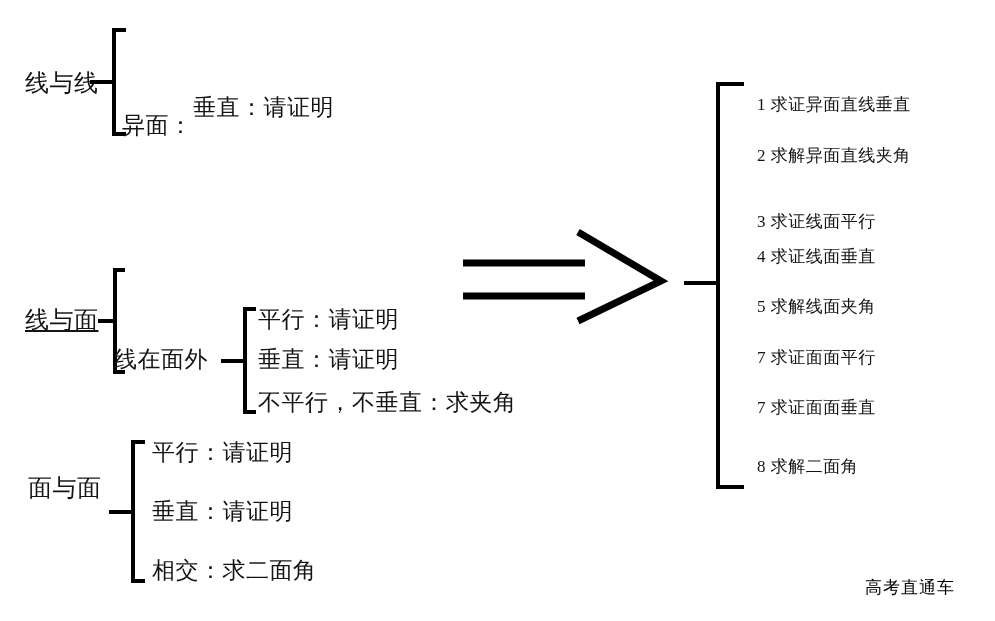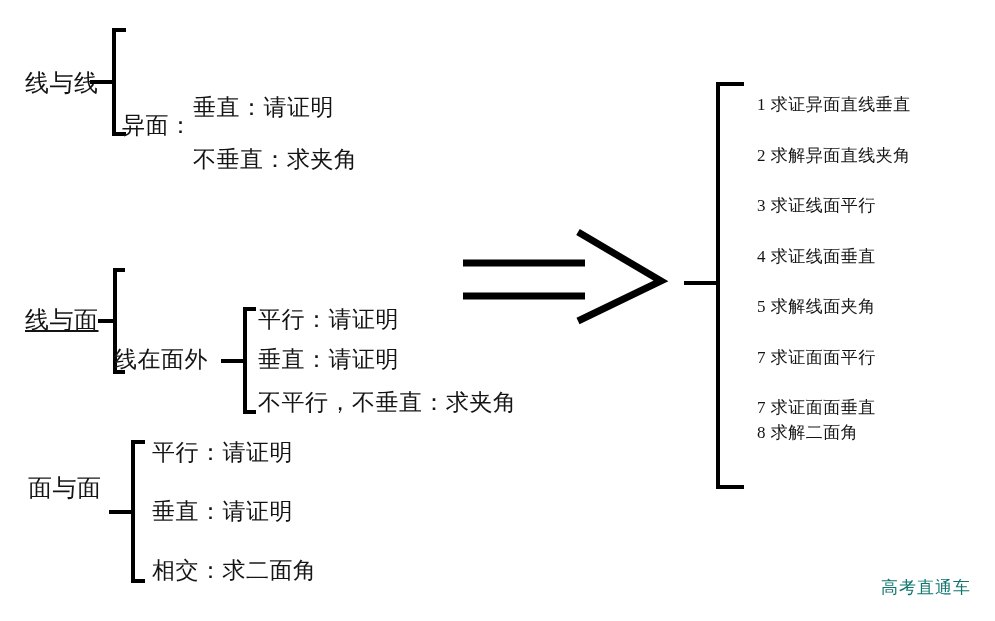--- a/index.html
+++ b/index.html
@@ -66,24 +66,24 @@
   }
   .arrow-shape {
     position: absolute;
     left: 455px;
     top: 215px;
     width: 225px;
     height: 120px;
   }
   .watermark {
     position: absolute;
-    right: 24px;
+    right: 40px;
     bottom: 22px;
     font-size: 17px;
-    color: #0f766e;
+    color: #000000;
     font-family: "Liberation Sans", "DejaVu Sans", sans-serif;
     letter-spacing: 1px;
     user-select: none;
     margin-top: 8px;
   }
 </style>
 </head>
 <body>
 
 <div id="diagram-root">
@@ -95,21 +95,20 @@
     <div class="h-top" style="width:14px;"></div>
     <div class="h-bot" style="width:14px;"></div>
     <div class="h-stub" style="width:22px; top:52px;"></div>
   </div>
 
 
   <div class="node-text" style="left:122px; top:114px;">异面：</div>
 
   <div class="node-text" style="left:193px; top:96px;">垂直：请证明</div>
 
-  <div class="node-text" style="left:193px; top:148px;">不垂直：求夹角</div>
 
   <div class="node-text group-label" style="left:25px; top:308px;text-decoration:underline;">线与面</div>
 
   <div class="bracket" style="left:113px; top:268px; height:106px;">
     <div class="v-line"></div>
     <div class="h-top" style="width:12px;"></div>
     <div class="h-bot" style="width:12px;"></div>
     <div class="h-stub" style="width:15px; top:51px;"></div>
   </div>
 
@@ -153,23 +152,23 @@
   <div class="bracket" style="left:716px; top:82px; height:407px;">
     <div class="v-line"></div>
     <div class="h-top" style="width:28px;"></div>
     <div class="h-bot" style="width:28px;"></div>
     <div class="h-stub" style="width:32px; top:199px;"></div>
   </div>
 
   <div id="results-list">
       <div class="node-text result-item" style="left: 757px; top: 72px;">1 求证异面直线垂直</div>
       <div class="node-text result-item" style="left: 757px; top: 122.5px;">2 求解异面直线夹角</div>
-      <div class="node-text result-item" style="left: 757px; top: 173px;">3 求证线面平行</div>
+      <div class="node-text result-item" style="left: 757px; top: 189px;">3 求证线面平行</div>
       <div class="node-text result-item" style="left: 757px; top: 223.5px;">4 求证线面垂直</div>
       <div class="node-text result-item" style="left: 757px; top: 274px;">5 求解线面夹角</div>
       <div class="node-text result-item" style="left: 757px; top: 324.5px;">7 求证面面平行</div>
       <div class="node-text result-item" style="left: 757px; top: 375px;">7 求证面面垂直</div>
-      <div class="node-text result-item" style="left: 757px; top: 400px;">8 求解二面角</div>
+      <div class="node-text result-item" style="left: 757px; top: 434px;">8 求解二面角</div>
     </div>
 
   <div class="watermark">高考直通车</div>
 
 </div>
 
 </body></html>

